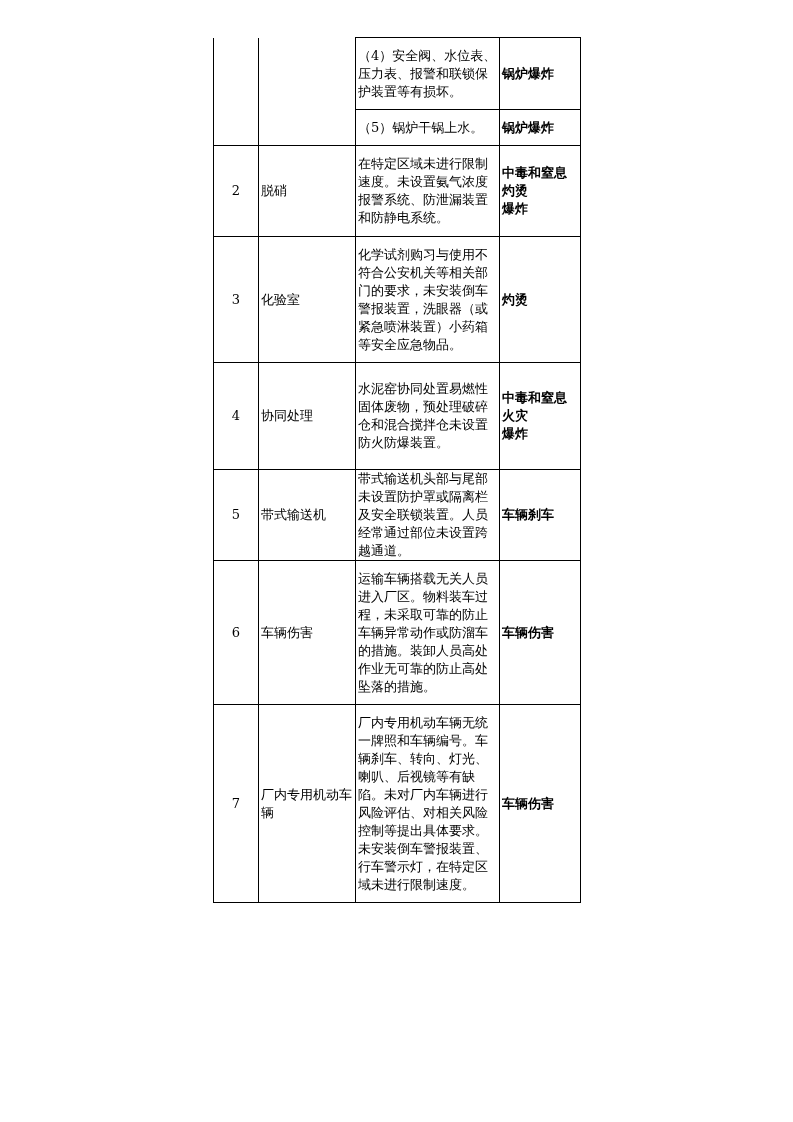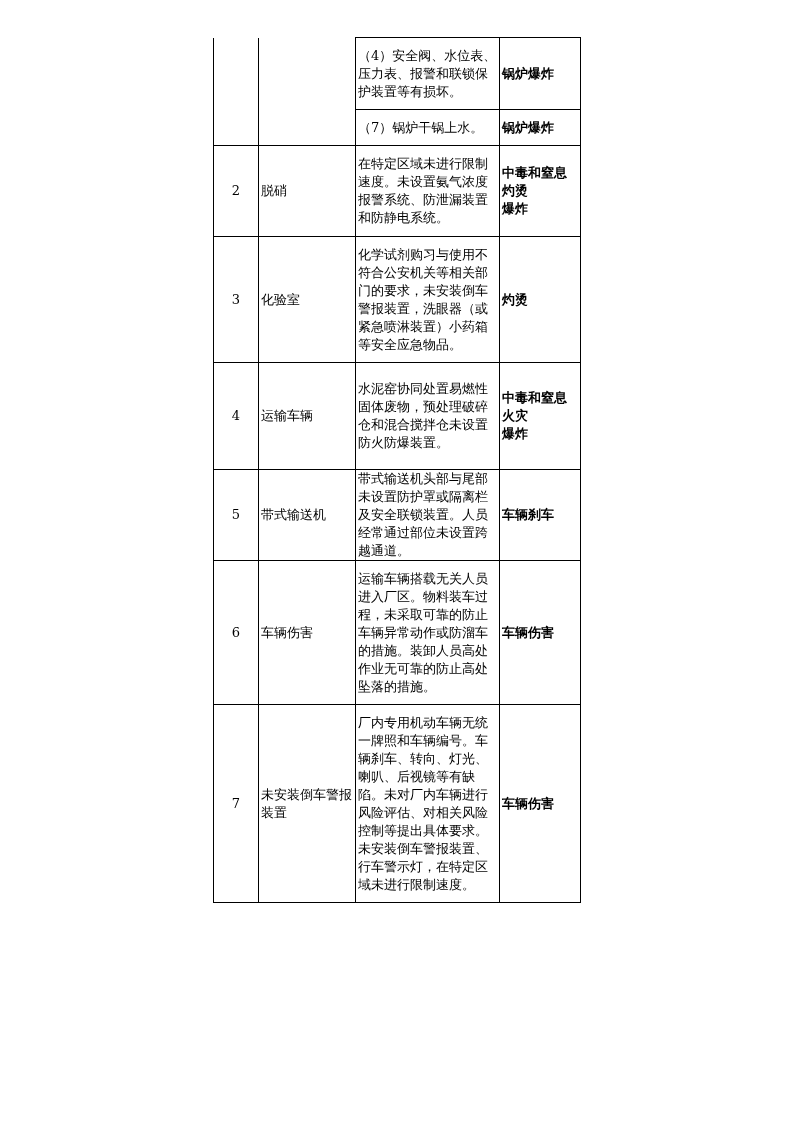--- a/index.html
+++ b/index.html
@@ -30,21 +30,21 @@
 
       <tr style="height:72px">
         <td class="num cont" rowspan="2"></td>
         <td class="cont" rowspan="2"></td>
         <td class="desc">（4）安全阀、水位表、压力表、报警和联锁保护装置等有损坏。</td>
         <td>
             <span class="line">锅炉爆炸</span>
           </td>
       </tr>
       <tr style="height:36px">
-        <td class="desc">（7）锅炉干锅上水。</td>
+        <td class="desc">（5）锅炉干锅上水。</td>
         <td>
             <span class="line">锅炉爆炸</span>
           </td>
       </tr>
 
       <tr style="height:91px">
         <td class="num">2</td>
         <td>脱硝</td>
         <td class="desc">在特定区域未进行限制速度。未设置氨气浓度报警系统、防泄漏装置和防静电系统。</td>
         <td>
@@ -58,21 +58,21 @@
         <td class="num">3</td>
         <td>化验室</td>
         <td class="desc">化学试剂购习与使用不符合公安机关等相关部门的要求，未安装倒车警报装置，洗眼器（或紧急喷淋装置）小药箱等安全应急物品。</td>
         <td>
           <span class="line">灼烫</span>
         </td>
       </tr>
 
       <tr style="height:107px">
         <td class="num">4</td>
-        <td>运输车辆</td>
+        <td>协同处理</td>
         <td class="desc">水泥窑协同处置易燃性固体废物，预处理破碎仓和混合搅拌仓未设置防火防爆装置。</td>
         <td>
           <span class="line">中毒和窒息</span>
           <span class="line">火灾</span>
           <span class="line">爆炸</span>
         </td>
       </tr>
 
       <tr style="height:90px">
         <td class="num">5</td>
@@ -87,21 +87,21 @@
         <td class="num">6</td>
         <td>车辆伤害</td>
         <td class="desc">运输车辆搭载无关人员进入厂区。物料装车过程，未采取可靠的防止车辆异常动作或防溜车的措施。装卸人员高处作业无可靠的防止高处坠落的措施。</td>
         <td>
           <span class="line">车辆伤害</span>
         </td>
       </tr>
 
       <tr style="height:198px">
         <td class="num">7</td>
-        <td>未安装倒车警报装置</td>
+        <td>厂内专用机动车辆</td>
         <td class="desc">厂内专用机动车辆无统一牌照和车辆编号。车辆刹车、转向、灯光、喇叭、后视镜等有缺陷。未对厂内车辆进行风险评估、对相关风险控制等提出具体要求。未安装倒车警报装置、行车警示灯，在特定区域未进行限制速度。</td>
         <td>
           <span class="line">车辆伤害</span>
         </td>
       </tr>
     </tbody>
   </table>
 </div>
 
 </body></html>

